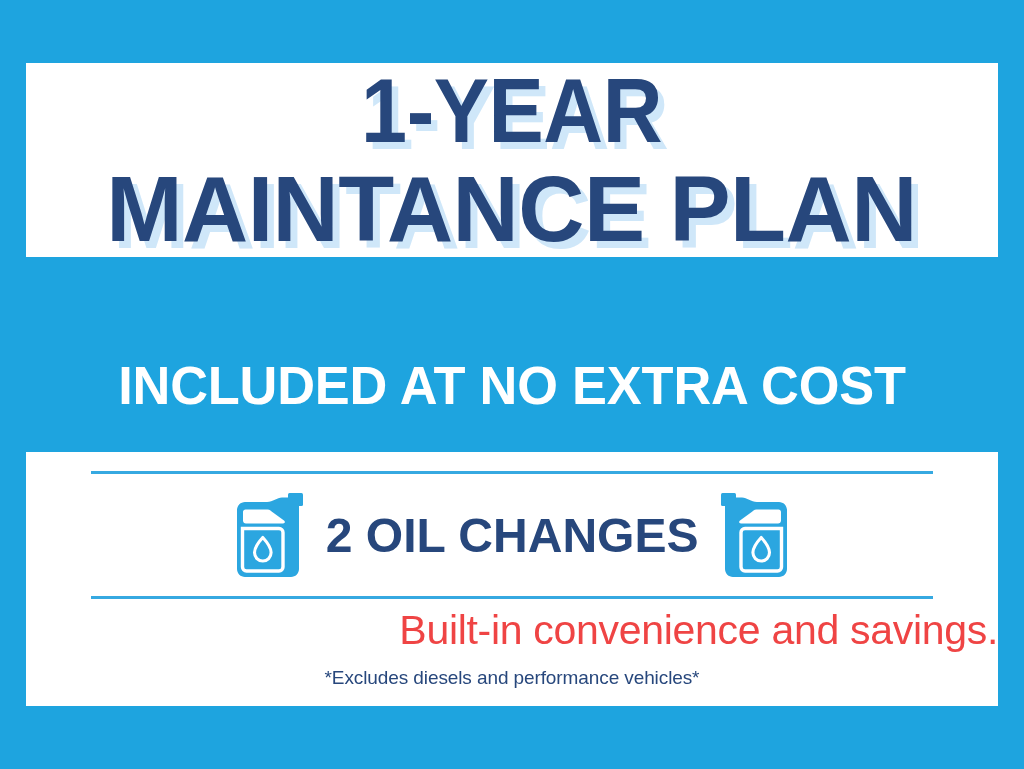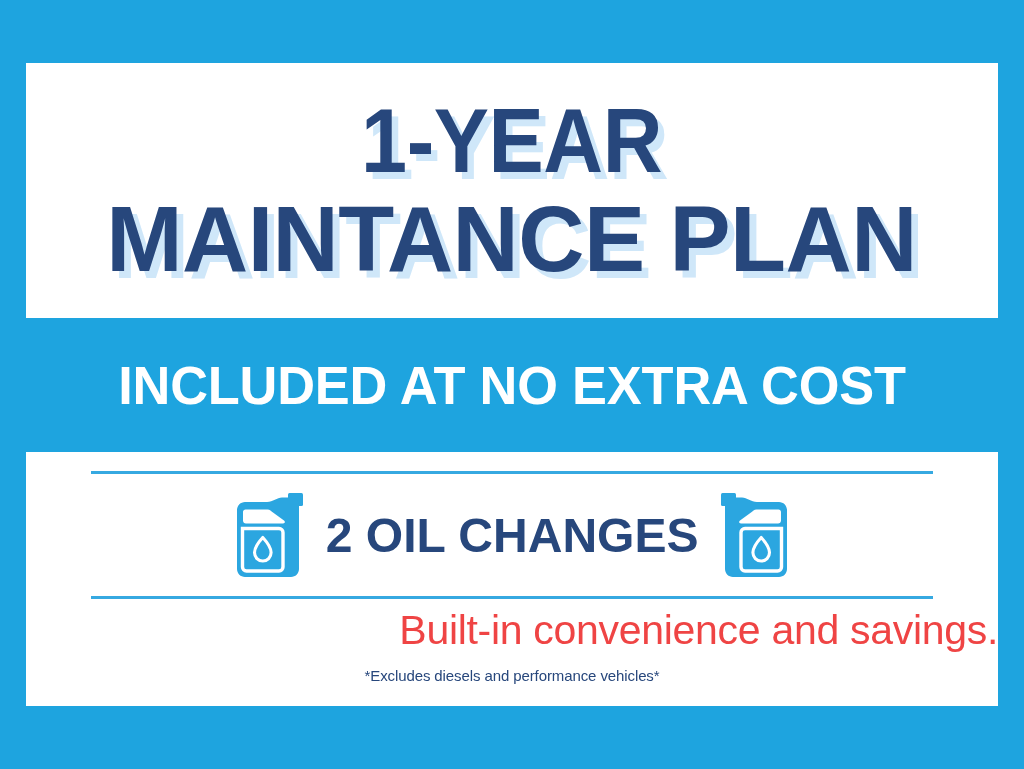--- a/index.html
+++ b/index.html
@@ -21,21 +21,21 @@
     background: #1ea4df;
     box-sizing: border-box;
   }
 
   
   .card-top {
     position: absolute;
     left: 26px;
     top: 63px;
     width: 972px;
-    height: 255px;
+    height: 194px;
     background: #ffffff;
   }
 
   .title-block {
     position: absolute;
     left: 0;
     top: 0;
     width: 100%;
     height: 100%;
     display: flex;
@@ -151,21 +151,21 @@
   }
 
   .fineprint {
     position: absolute;
     left: 0;
     top: 215px;
     width: 972px;
     text-align: center;
     font-family: "Liberation Sans", sans-serif;
     font-weight: normal;
-    font-size: 15px;
+    font-size: 19px;
     color: #27477c;
     letter-spacing: -0.1px;
     white-space: nowrap;
   }
 </style>
 </head>
 <body>
 
 <div id="poster">
 

